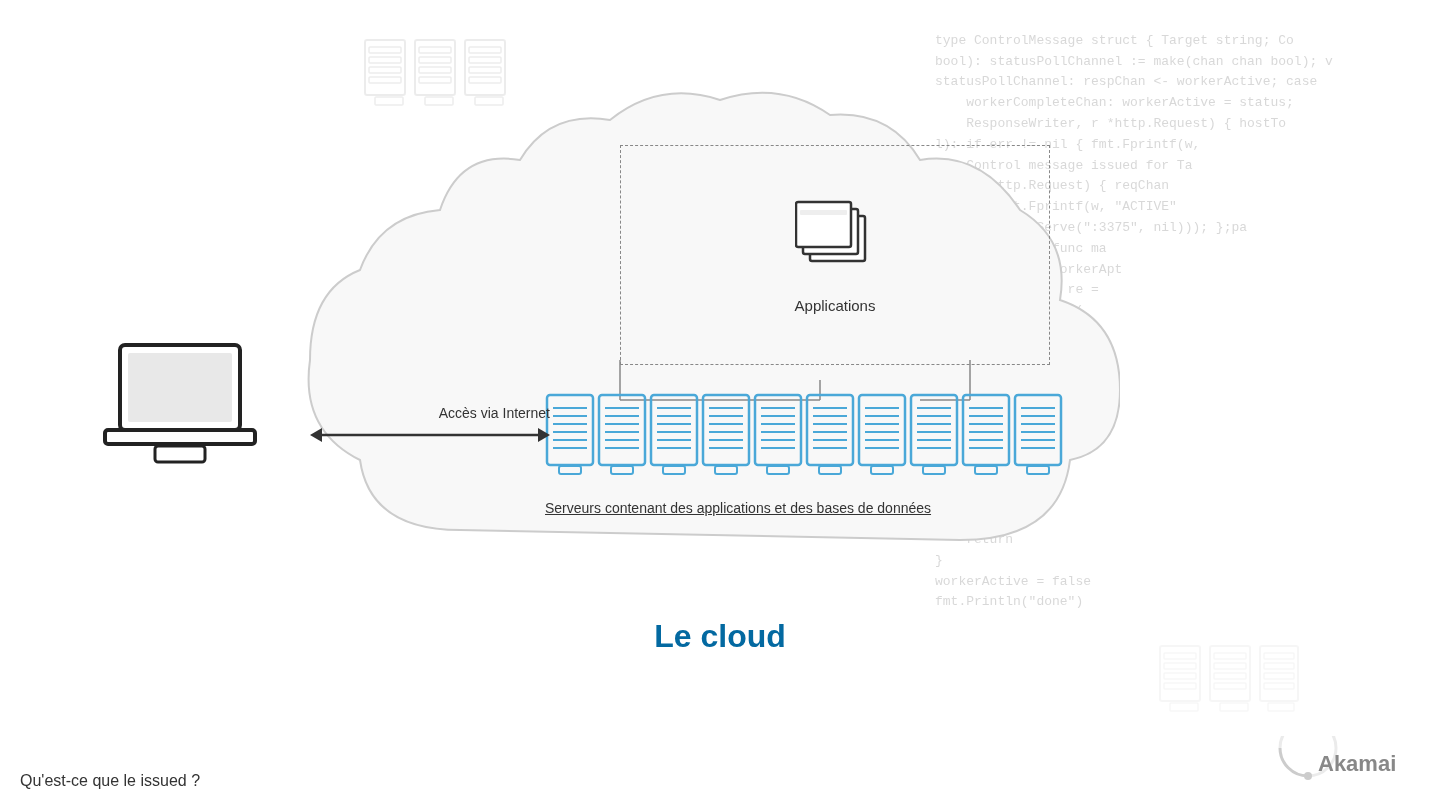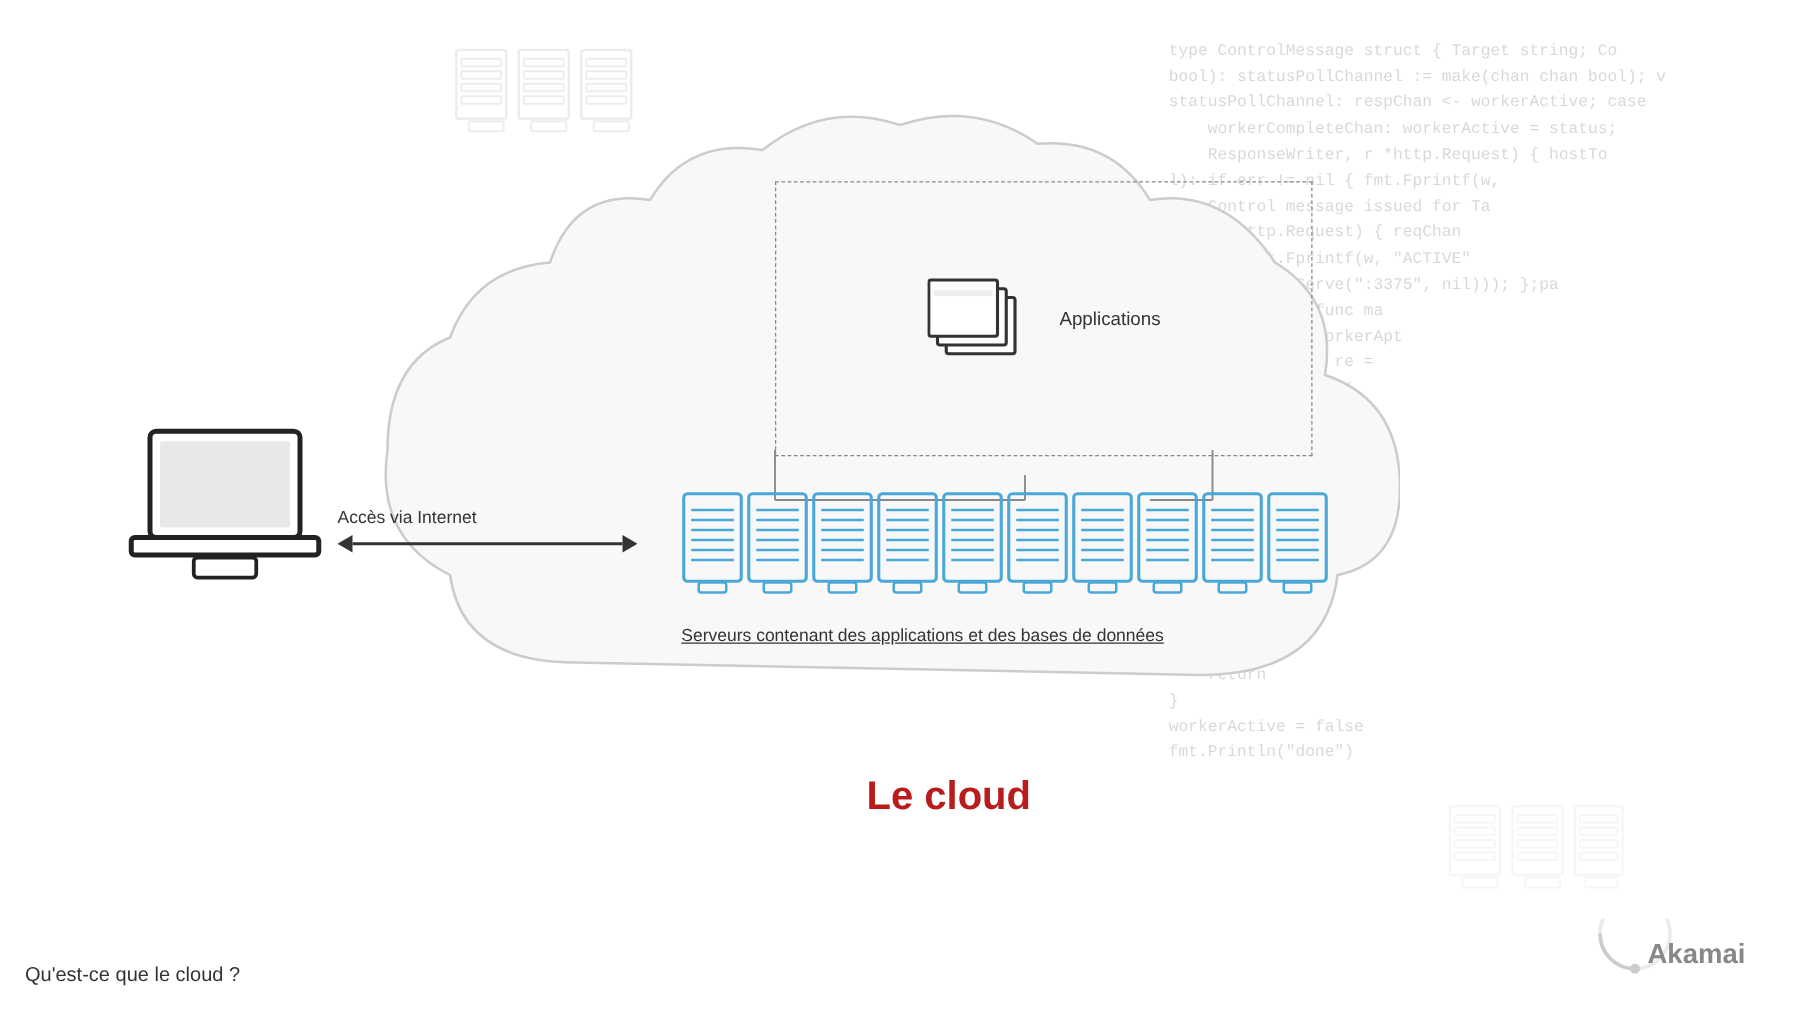--- a/index.html
+++ b/index.html
@@ -65,21 +65,21 @@
     }
 
     
     .arrow-area {
       position: absolute;
       top: 405px;
       left: 270px;
       width: 280px;
       display: flex;
       flex-direction: column;
-      align-items: flex-start;
+      align-items: flex-end;
     }
 
     .arrow-label {
       font-size: 14px;
       color: #333;
       margin-bottom: 4px;
     }
 
     
     .servers-row {
@@ -100,21 +100,21 @@
       height: 220px;
       border: 1.5px dashed #888;
       display: flex;
       justify-content: space-around;
       align-items: center;
       padding: 10px 20px;
     }
 
     .app-item {
       display: flex;
-      flex-direction: row;
+      flex-direction: column;
       align-items: center;
       gap: 26px;
     }
 
     .app-label {
       font-size: 15px;
       color: #333;
     }
 
     
@@ -134,23 +134,22 @@
     }
 
     
     .cloud-title {
       position: absolute;
       bottom: 155px;
       left: 50%;
       transform: translateX(-50%);
       font-size: 32px;
       font-weight: bold;
-      color: #b91c1c;
+      color: #0369a1;
       white-space: nowrap;
-      margin-left: 39px;
     }
 
     
     .bottom-label {
       position: absolute;
       bottom: 20px;
       left: 20px;
       font-size: 16px;
       color: #333;
     }
@@ -468,21 +467,21 @@
         <rect x="109" y="12" width="30" height="6" rx="1" fill="none" stroke="#aaa" stroke-width="1.5"></rect>
         <rect x="109" y="22" width="30" height="6" rx="1" fill="none" stroke="#aaa" stroke-width="1.5"></rect>
         <rect x="109" y="32" width="30" height="6" rx="1" fill="none" stroke="#aaa" stroke-width="1.5"></rect>
         <rect x="109" y="42" width="30" height="6" rx="1" fill="none" stroke="#aaa" stroke-width="1.5"></rect>
         <rect x="113" y="62" width="26" height="8" rx="1" fill="none" stroke="#aaa" stroke-width="1.5"></rect>
       </g>
     </svg>
   </div>
 
   <div class="bottom-label">
-    <span>Qu'est-ce que le cloud ?</span>
+    <span>Qu'est-ce que le issued ?</span>
   </div>
 
   <div class="akamai-logo">
     <svg width="140" height="55" viewBox="0 0 140 55">
 
       <g transform="translate(8, 5)">
 
         <path d="M 30 35 A 28 28 0 0 1 2 7" stroke="#cccccc" stroke-width="3" fill="none"></path>
         <path d="M 30 35 A 28 28 0 1 0 2 7" stroke="#cccccc" stroke-width="3" fill="none" opacity="0.4"></path>
         <circle cx="30" cy="35" r="4" fill="#cccccc"></circle>

